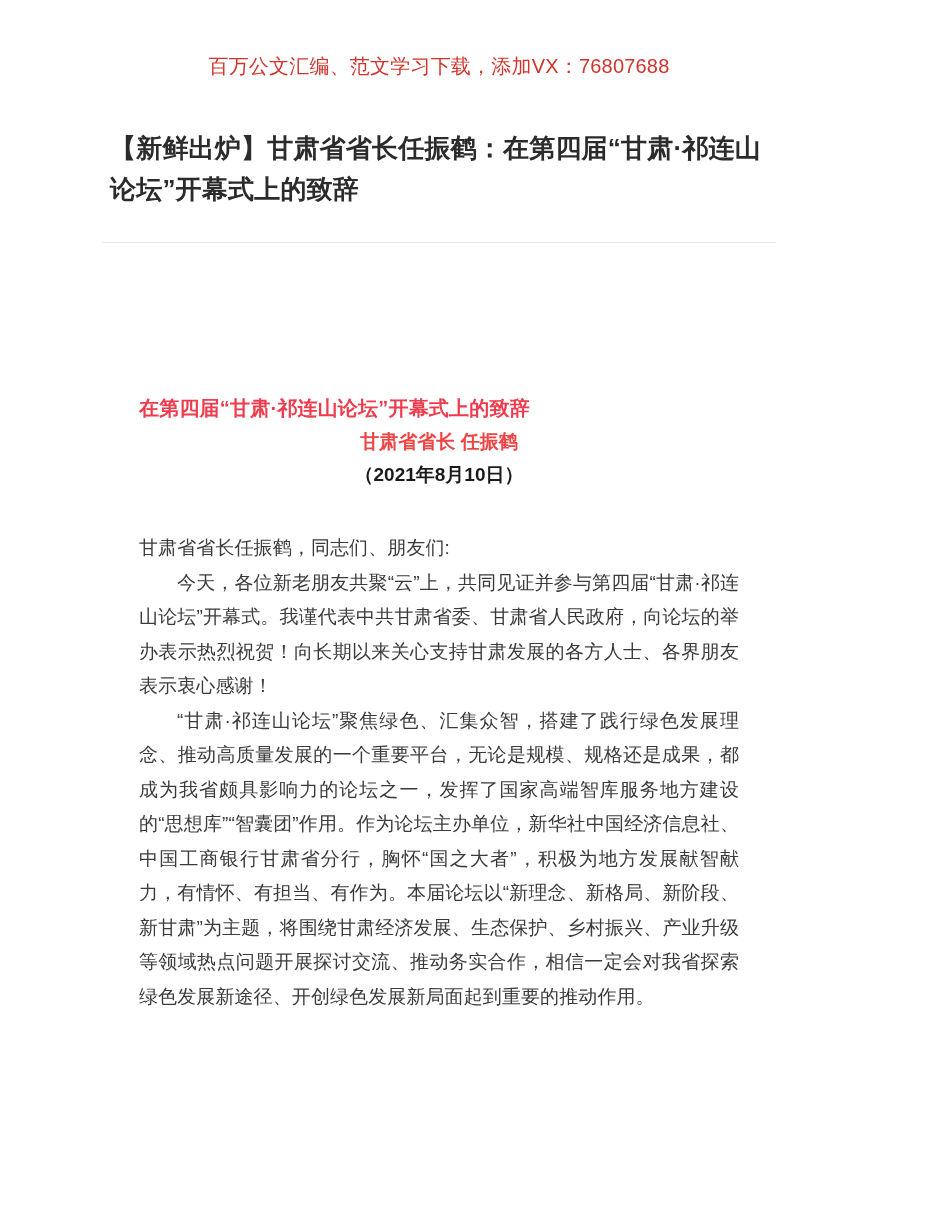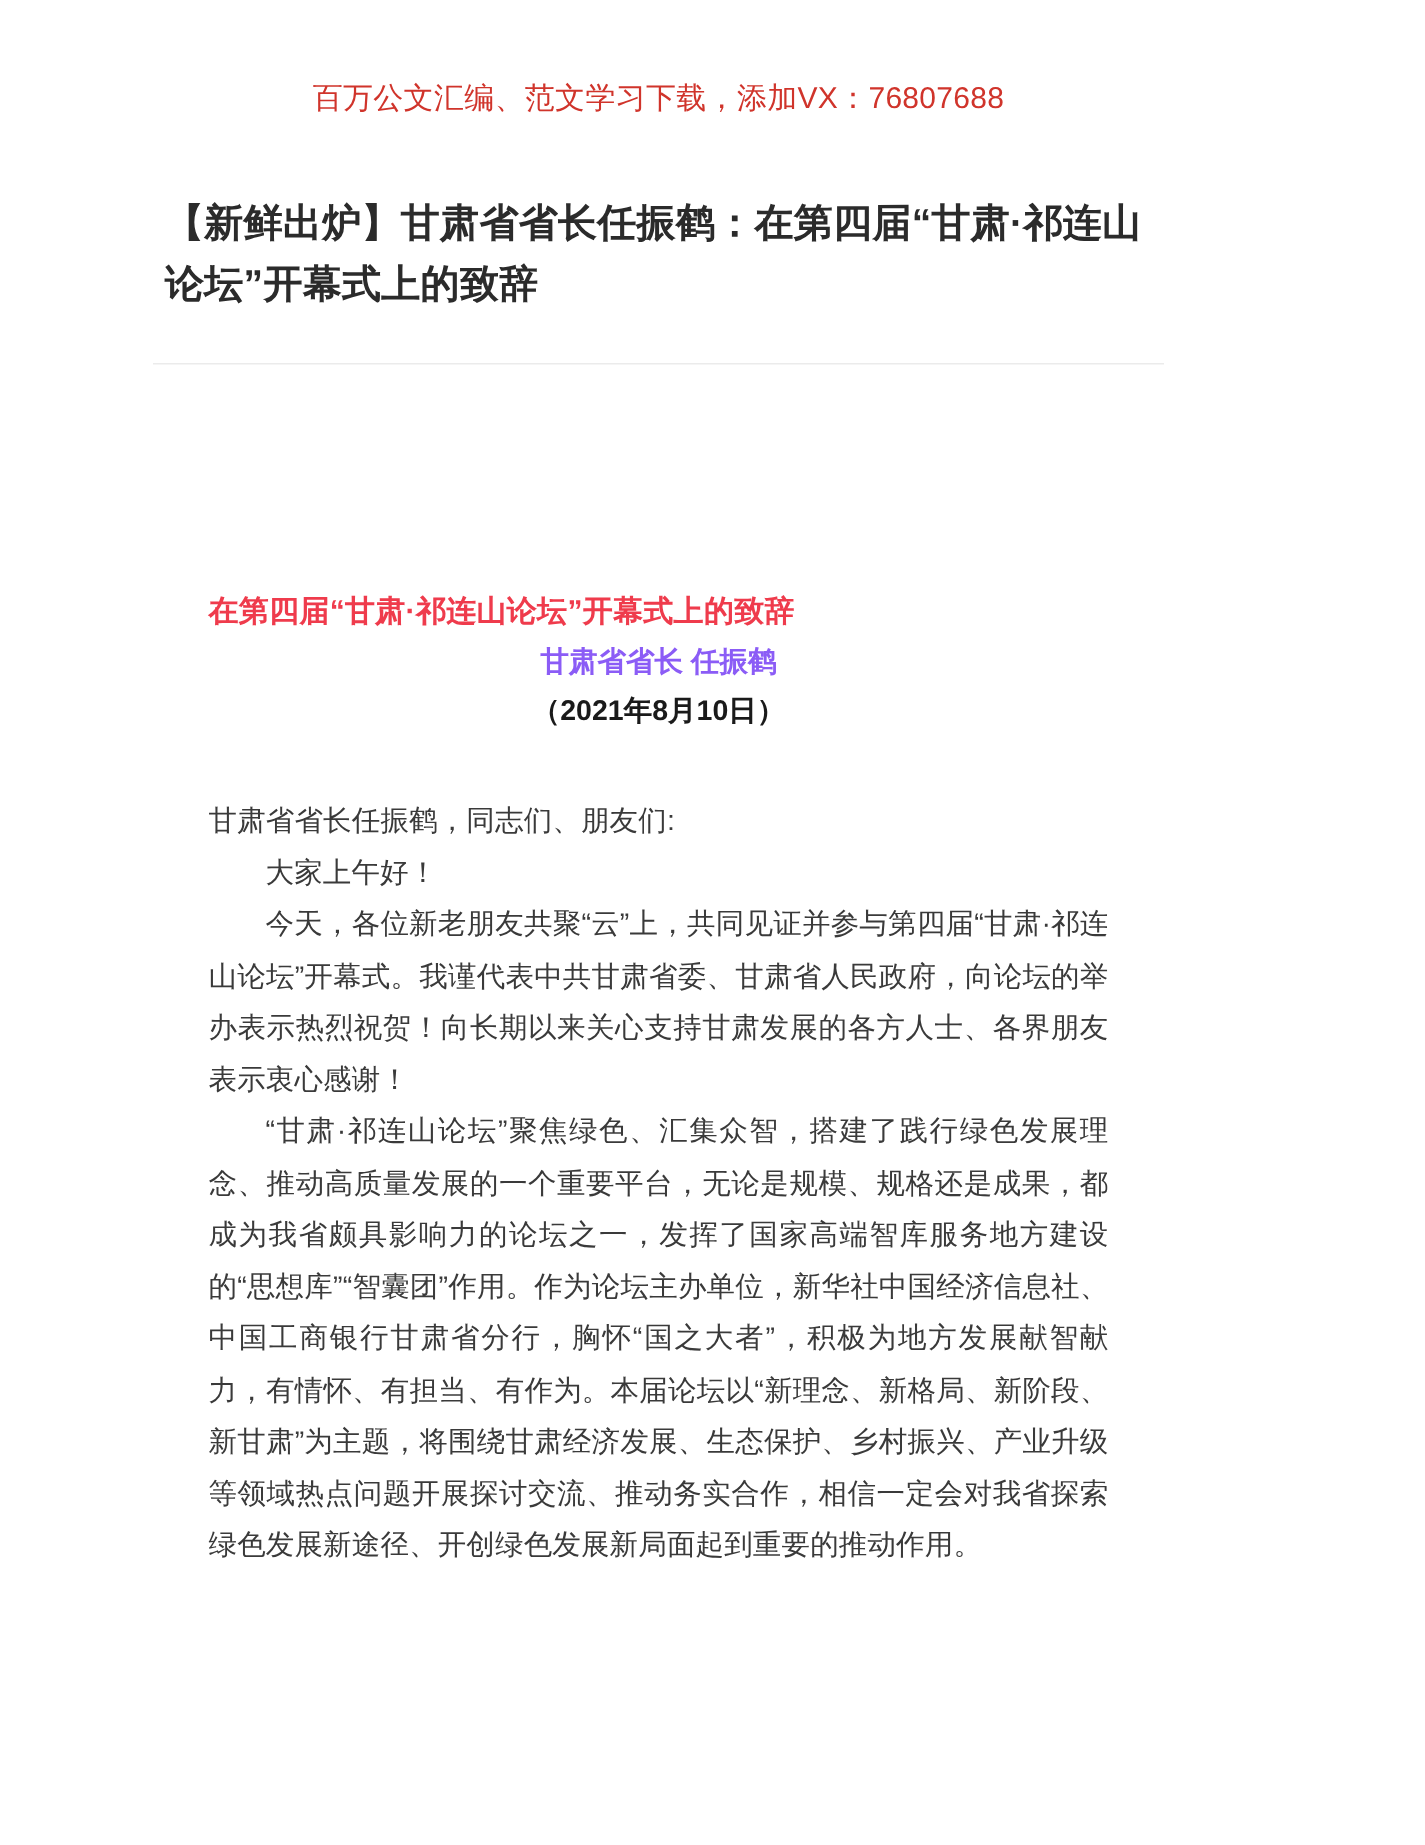--- a/index.html
+++ b/index.html
@@ -77,21 +77,21 @@
     line-height: 30px;
     font-weight: bold;
     color: #ef3b4c;
     letter-spacing: 0.2px;
   }
   .speech-byline {
     text-align: center;
     font-size: 19px;
     line-height: 31px;
     font-weight: bold;
-    color: #8b5cf6;
+    color: #ef4444;
     padding-top: 3px;
   }
   .speech-date {
     text-align: center;
     font-size: 19px;
     line-height: 32px;
     font-weight: bold;
     color: #1a1a1a;
     padding-top: 2px;
   }
@@ -125,19 +125,18 @@
     <hr class="title-divider">
   </div>
 
   <div class="speech">
     <div class="speech-heading">在第四届“甘肃·祁连山论坛”开幕式上的致辞</div>
     <div class="speech-byline">甘肃省省长 任振鹤</div>
     <div class="speech-date">（2021年8月10日）</div>
 
     <div class="speech-body">
       <p>甘肃省省长任振鹤，同志们、朋友们:</p>
-      <p class="indent">大家上午好！</p>
       <p class="indent">今天，各位新老朋友共聚“云”上，共同见证并参与第四届“甘肃·祁连山论坛”开幕式。我谨代表中共甘肃省委、甘肃省人民政府，向论坛的举办表示热烈祝贺！向长期以来关心支持甘肃发展的各方人士、各界朋友表示衷心感谢！</p>
       <p class="indent">“甘肃·祁连山论坛”聚焦绿色、汇集众智，搭建了践行绿色发展理念、推动高质量发展的一个重要平台，无论是规模、规格还是成果，都成为我省颇具影响力的论坛之一，发挥了国家高端智库服务地方建设的“思想库”“智囊团”作用。作为论坛主办单位，新华社中国经济信息社、中国工商银行甘肃省分行，胸怀“国之大者”，积极为地方发展献智献力，有情怀、有担当、有作为。本届论坛以“新理念、新格局、新阶段、新甘肃”为主题，将围绕甘肃经济发展、生态保护、乡村振兴、产业升级等领域热点问题开展探讨交流、推动务实合作，相信一定会对我省探索绿色发展新途径、开创绿色发展新局面起到重要的推动作用。</p>
     </div>
   </div>
 
 </div>
 
 </body></html>

